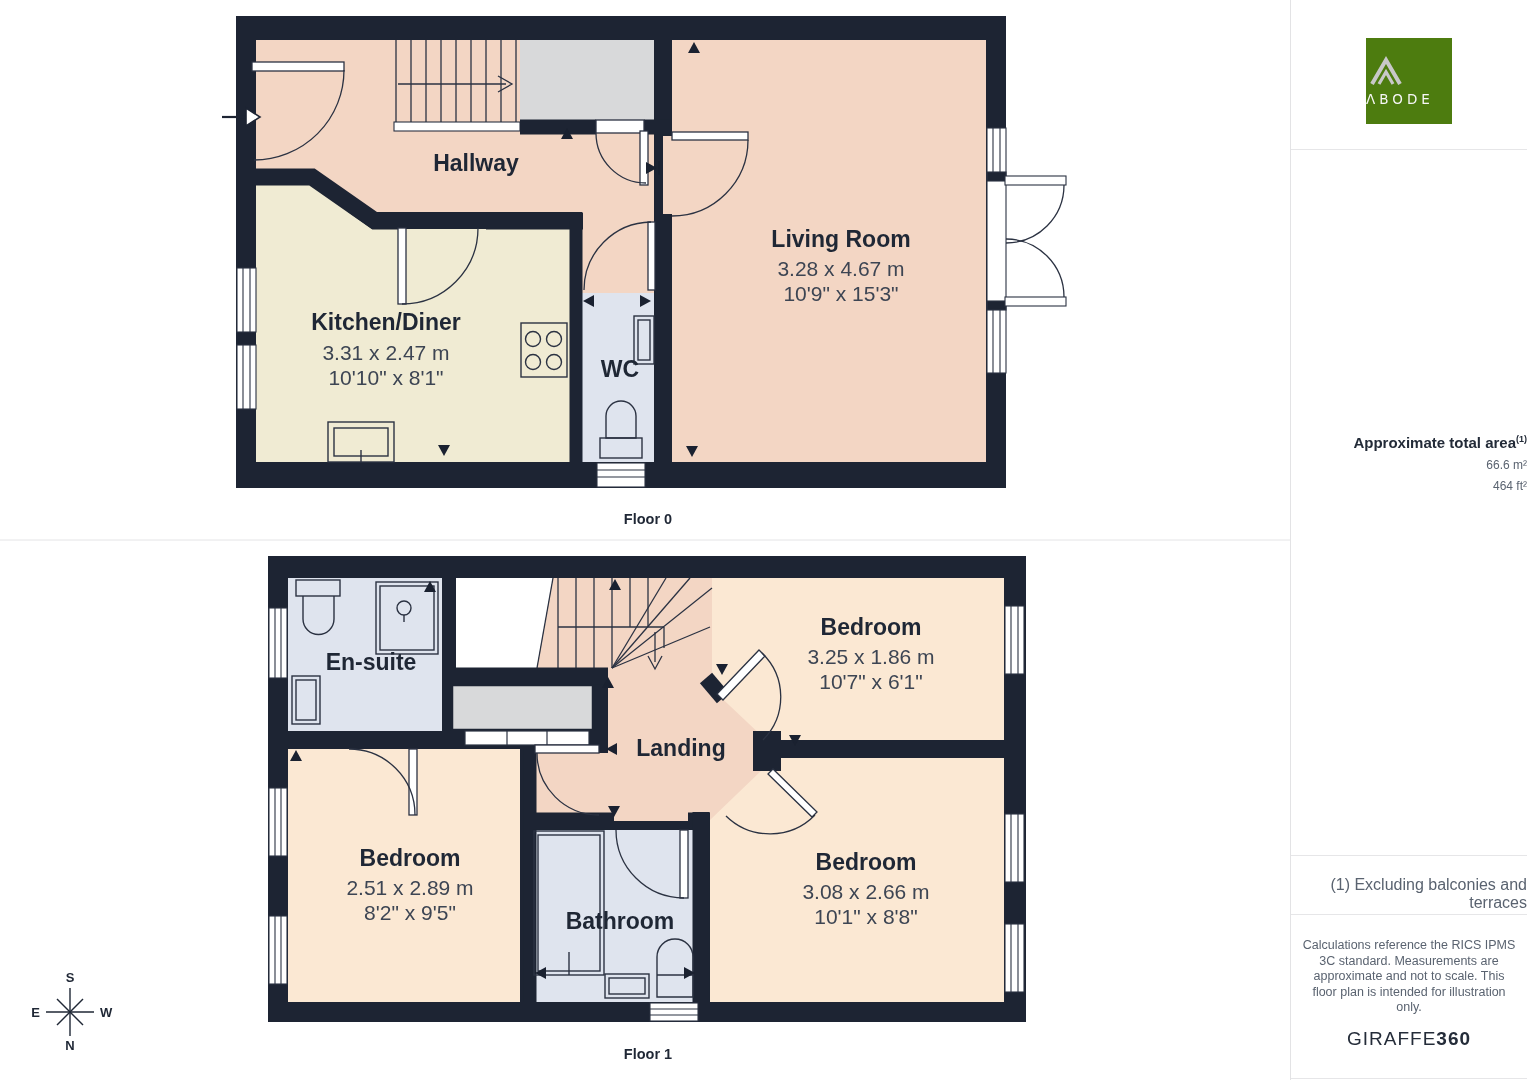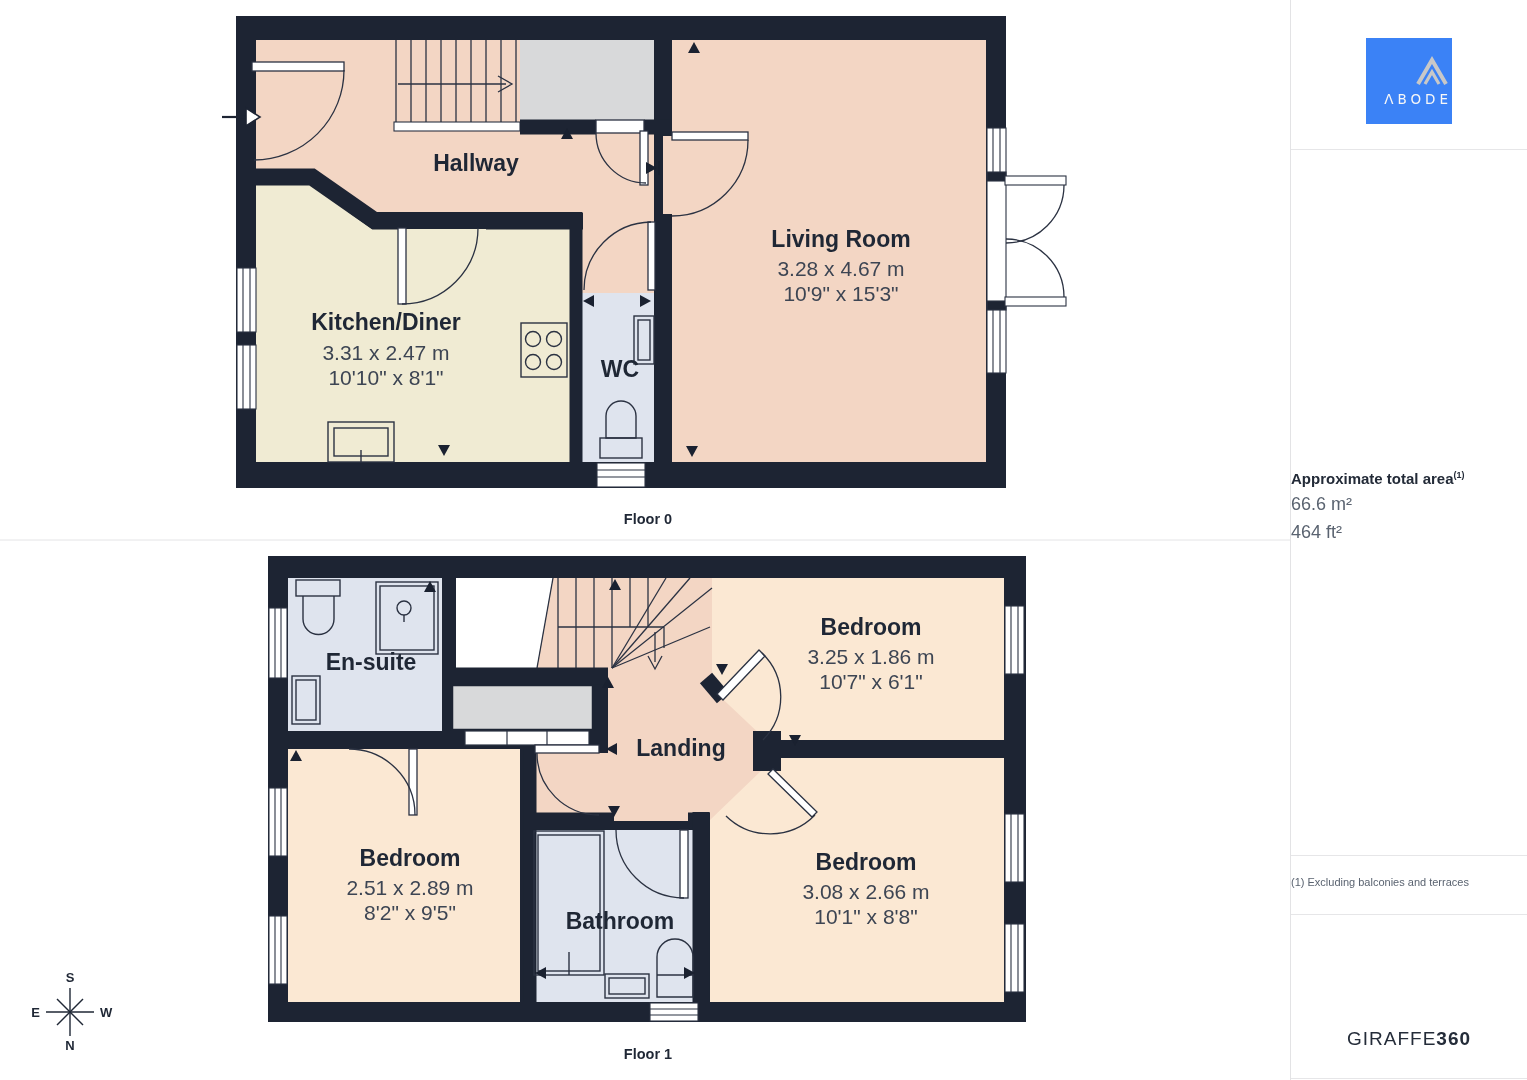--- a/index.html
+++ b/index.html
@@ -10,30 +10,30 @@
   .room-name{font-size:23px;font-weight:bold;fill:#1f2735;}
   .room-dim{font-size:21px;fill:#3d4553;}
   .floor-label{font-size:14.5px;font-weight:bold;fill:#1f2735;}
   .compass-label{font-size:13px;font-weight:bold;fill:#1f2735;}
 
   
   .sidebar{position:absolute;left:1290px;top:0;width:236px;height:1080px;
            border-left:1px solid #e3e3e5;background:#fff;}
   .divider{position:absolute;left:0;width:100%;height:1px;background:#e6e6e8;}
   .logo{position:absolute;top:38px;left:50%;transform:translateX(-50%);
-        width:86px;height:86px;background:#3b82f6;display:flex;flex-direction:column;
-        align-items:flex-end;justify-content:center;}
+        width:86px;height:86px;background:#4d7c0f;display:flex;flex-direction:column;
+        align-items:flex-start;justify-content:center;}
   .logo-text{color:#f7f7f7;font-size:13.5px;letter-spacing:4px;margin-top:5px;
              font-family:"DejaVu Sans",sans-serif;}
-  .area-block{position:absolute;top:470px;left:0;width:100%;text-align:left;}
+  .area-block{position:absolute;top:434px;left:0;width:100%;text-align:right;}
   .area-title{font-size:15px;font-weight:bold;color:#232b38;}
   .area-title sup{font-size:9px;}
-  .area-val{font-size:18px;color:#5a6370;margin-top:7px;}
-  .footnote{position:absolute;top:876px;left:0;width:100%;text-align:left;
-            font-size:11px;color:#5a6370;}
+  .area-val{font-size:12px;color:#5a6370;margin-top:7px;}
+  .footnote{position:absolute;top:876px;left:0;width:100%;text-align:right;
+            font-size:16px;color:#5a6370;}
   .disclaimer{position:absolute;top:938px;left:50%;transform:translateX(-50%);
               width:214px;text-align:center;font-size:12.5px;line-height:15.5px;color:#5a6370;}
   .vendor{position:absolute;top:1028px;left:0;width:100%;text-align:center;
           font-size:19px;letter-spacing:1px;color:#242c39;}
   .vendor b{font-weight:bold;}
 </style>
 </head>
 <body>
 
 <div class="plan-wrap">
@@ -354,15 +354,16 @@
   <div class="area-block">
     <div class="area-title"><span>Approximate total area</span><sup>(1)</sup></div>
     <div class="area-val">66.6 m²</div>
     <div class="area-val">464 ft²</div>
   </div>
 
   <div class="divider" style="top:855px"></div>
   <div class="footnote">(1) Excluding balconies and terraces</div>
   <div class="divider" style="top:914px"></div>
 
+  <div class="disclaimer">Calculations reference the RICS IPMS 3C standard. Measurements are approximate and not to scale. This floor plan is intended for illustration only.</div>
   <div class="vendor"><span>GIRAFFE</span><b>360</b></div>
   <div class="divider" style="top:1078px"></div>
 </aside>
 
 </body></html>

